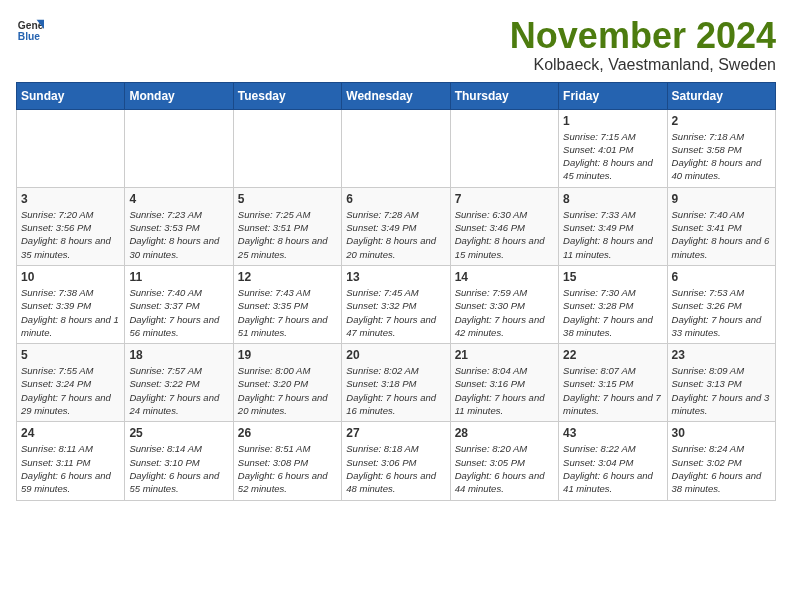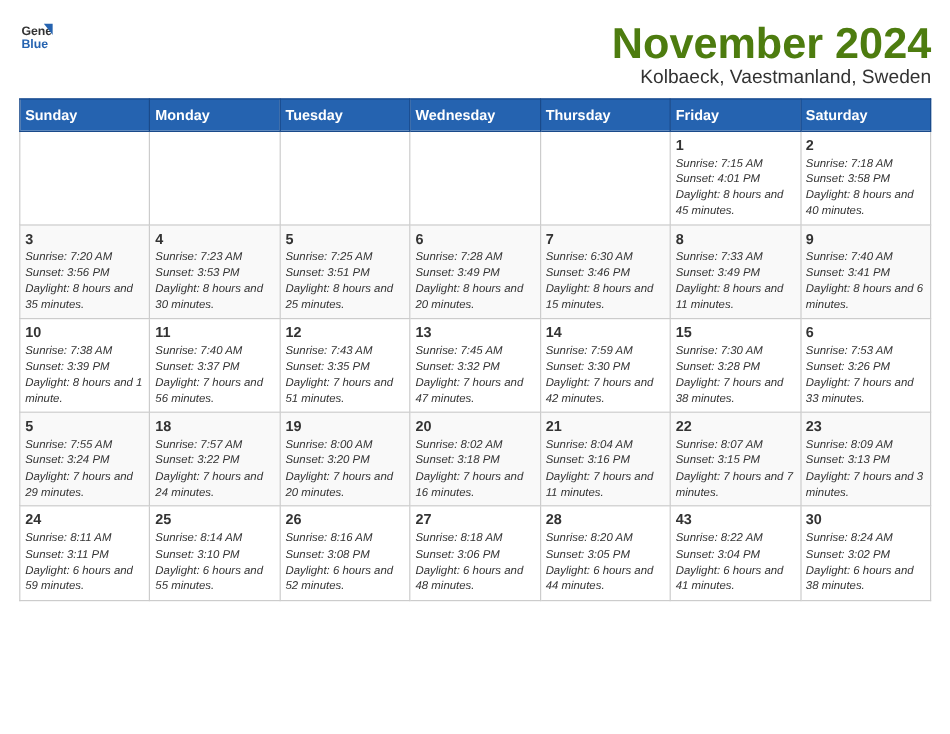--- a/index.html
+++ b/index.html
@@ -294,21 +294,21 @@
         </td>
         <td>
           <div class="day-number">25</div>
           <div class="day-info">Sunrise: 8:14 AM
 Sunset: 3:10 PM
 Daylight: 6 hours
 and 55 minutes.</div>
         </td>
         <td>
           <div class="day-number">26</div>
-          <div class="day-info">Sunrise: 8:16 AM
+          <div class="day-info">Sunrise: 8:51 AM
 Sunset: 3:08 PM
 Daylight: 6 hours
 and 52 minutes.</div>
         </td>
         <td>
           <div class="day-number">27</div>
           <div class="day-info">Sunrise: 8:18 AM
 Sunset: 3:06 PM
 Daylight: 6 hours
 and 48 minutes.</div>

